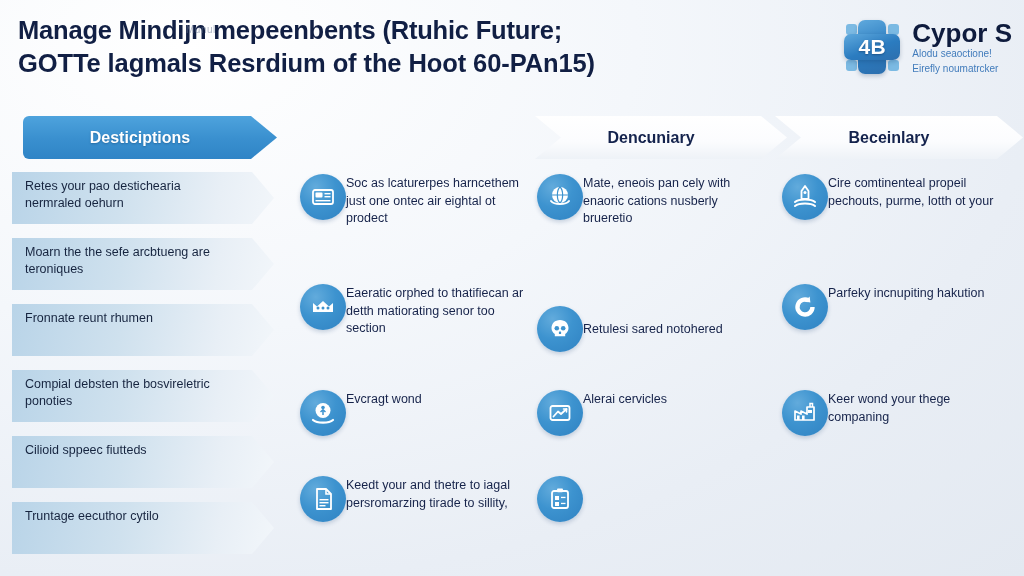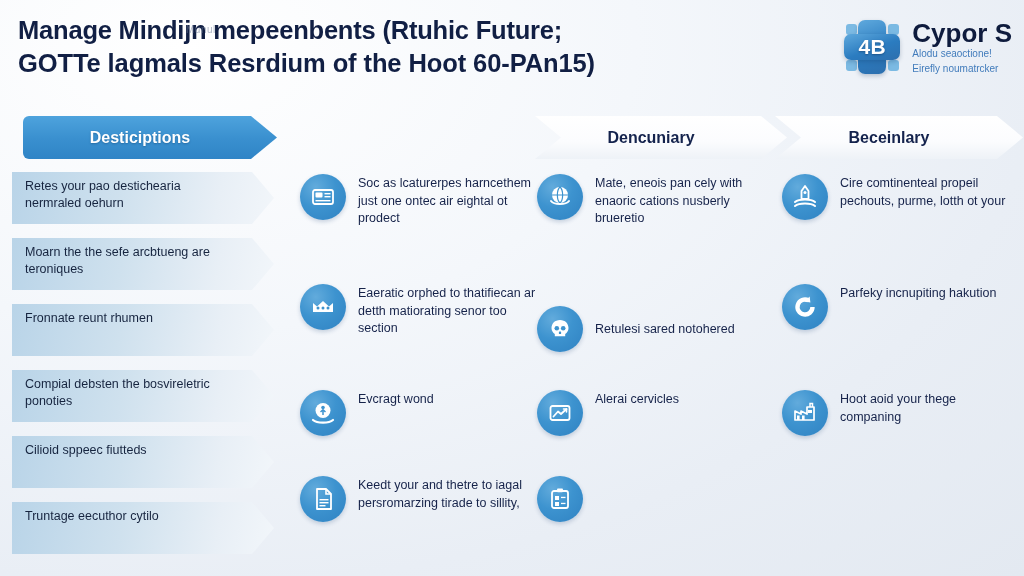--- a/index.html
+++ b/index.html
@@ -205,21 +205,20 @@
     flex-direction: column;
     gap: 14px;
   }
   .col-a { left: 300px; }
   .col-b { left: 537px; }
   .col-c { left: 782px; }
 
   .row {
     display: flex;
     align-items: flex-start;
-    gap: 12px;
     min-height: 62px;
   }
   .bullet-icon {
     flex: none;
     width: 46px;
     height: 46px;
     border-radius: 50%;
     background: radial-gradient(circle at 34% 28%, #62abdc 0%, #3d93cf 45%, #2f82c2 100%);
     box-shadow: 0 2px 4px rgba(30,70,120,0.22);
     display: flex;
@@ -439,19 +438,19 @@
       <div class="row">
         <div class="bullet-icon">
           <svg width="28" height="28" viewBox="0 0 28 28">
             <path d="M4 21 V12 L10 15 V12 L16 15 V8 H23 V21 Z" fill="none" stroke="#fff" stroke-width="1.7" stroke-linejoin="round"></path>
             <rect x="6" y="16.5" width="2.6" height="4.5" fill="#fff"></rect>
             <rect x="11" y="16.5" width="2.6" height="4.5" fill="#fff"></rect>
             <rect x="17" y="11" width="4" height="3" fill="#fff"></rect>
             <path d="M19 8 V4.5 H21.5 V8" fill="none" stroke="#fff" stroke-width="1.5"></path>
           </svg>
         </div>
-        <div class="row-text">Hoot aoid your thege companing</div>
+        <div class="row-text">Keer wond your thege companing</div>
       </div>
 
     </div>
 
   </div>
 </div>
 
 </body></html>

